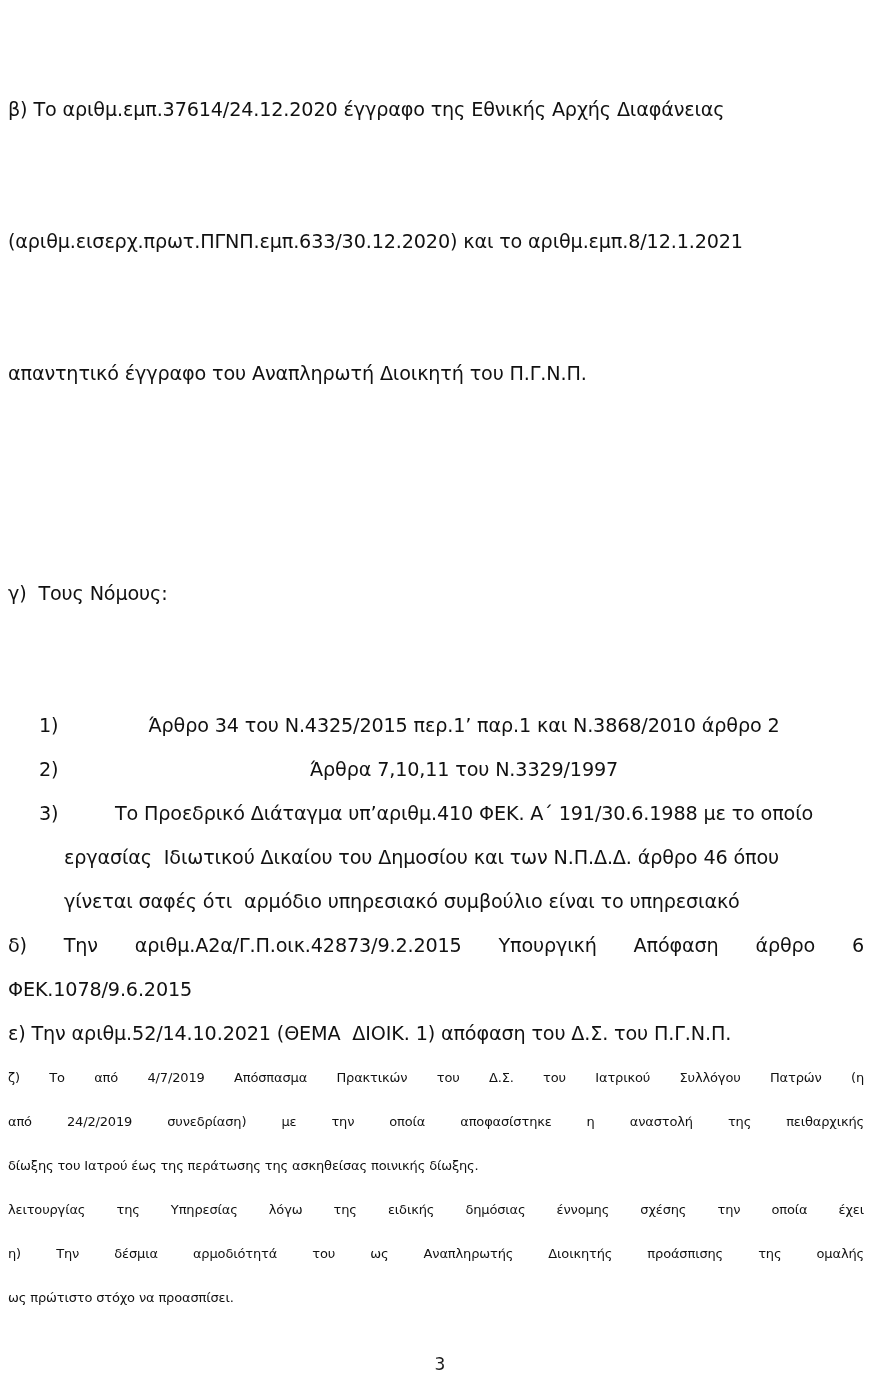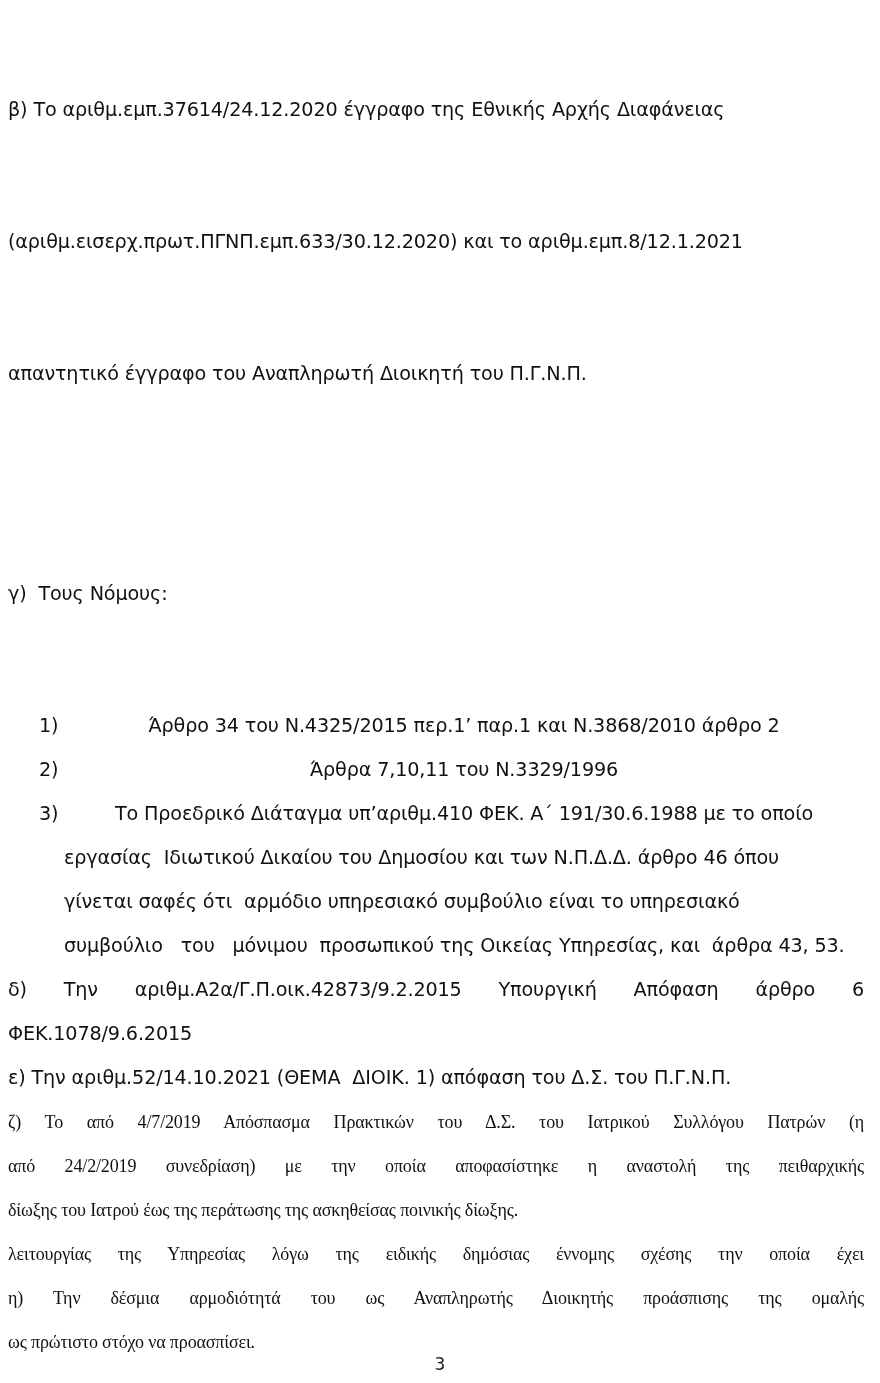--- a/index.html
+++ b/index.html
@@ -34,25 +34,24 @@
     margin: 0;
     white-space: pre-wrap;
   }
   .para.left   { text-align: left; }
 
   
   .jline {
     display: block;
     text-align: justify;
     text-align-last: justify;
-    font-size: 18px;
+    font-size: 13px;
     line-height: 44px;
     letter-spacing: -0.15px;
     white-space: pre-wrap;
-    font-family: Liberation Serif, serif;
   }
   .jline.last {
     text-align-last: left;
   }
 
   .line {
     display: block;
     font-size: 19.2px;
     line-height: 44px;
     letter-spacing: -0.15px;
@@ -126,28 +125,27 @@
     <span class="line"><span>γ)</span>&nbsp;&nbsp;<span>Τους Νόμους:</span></span>
   </div>
 
   <ul class="numlist">
     <li class="numitem">
       <span class="marker">1)</span>
       <span class="itemtext">Άρθρο 34 του Ν.4325/2015 περ.1’ παρ.1 και Ν.3868/2010 άρθρο 2</span>
     </li>
     <li class="numitem">
       <span class="marker">2)</span>
-      <span class="itemtext">Άρθρα 7,10,11 του Ν.3329/1996</span>
+      <span class="itemtext">Άρθρα 7,10,11 του Ν.3329/1997</span>
     </li>
     <li class="numitem">
       <span class="marker">3)</span>
       <span class="itemtext">Το Προεδρικό Διάταγμα υπ’αριθμ.410 ΦΕΚ. Α΄ 191/30.6.1988 με το οποίο</span>
       <span class="cont">εργασίας  Ιδιωτικού Δικαίου του Δημοσίου και των Ν.Π.Δ.Δ. άρθρο 46 όπου</span>
       <span class="cont">γίνεται σαφές ότι  αρμόδιο υπηρεσιακό συμβούλιο είναι το υπηρεσιακό</span>
-      <span class="cont">συμβούλιο   του   μόνιμου  προσωπικού της Οικείας Υπηρεσίας, και  άρθρα 43, 53.</span>
     </li>
   </ul>
 
   <div>
     <span class="sect-just">δ) Την αριθμ.Α2α/Γ.Π.οικ.42873/9.2.2015 Υπουργική Απόφαση άρθρο 6</span>
     <span class="line">ΦΕΚ.1078/9.6.2015</span>
   </div>
 
   <div>
     <span class="line">ε) Την αριθμ.52/14.10.2021 (ΘΕΜΑ  ΔΙΟΙΚ. 1) απόφαση του Δ.Σ. του Π.Γ.Ν.Π.</span>

